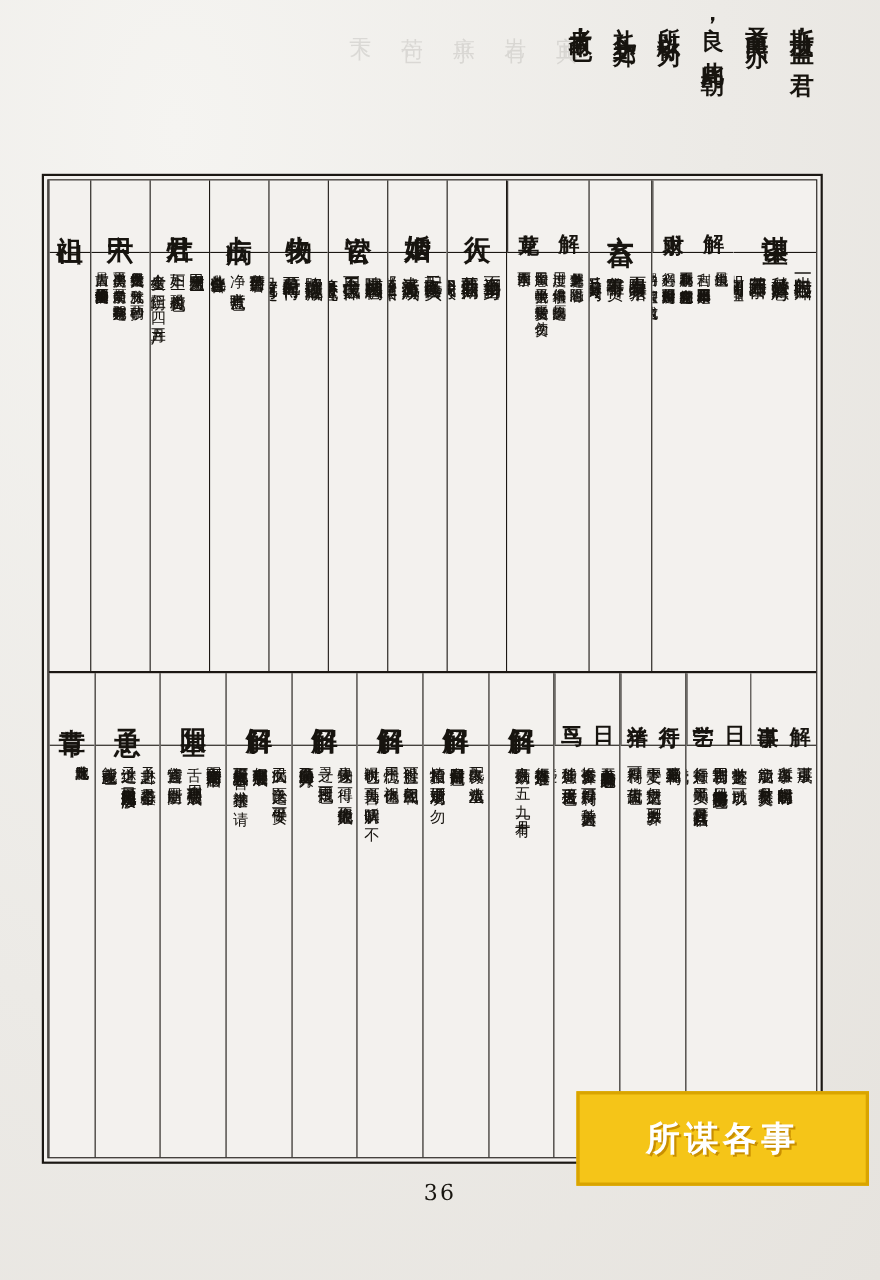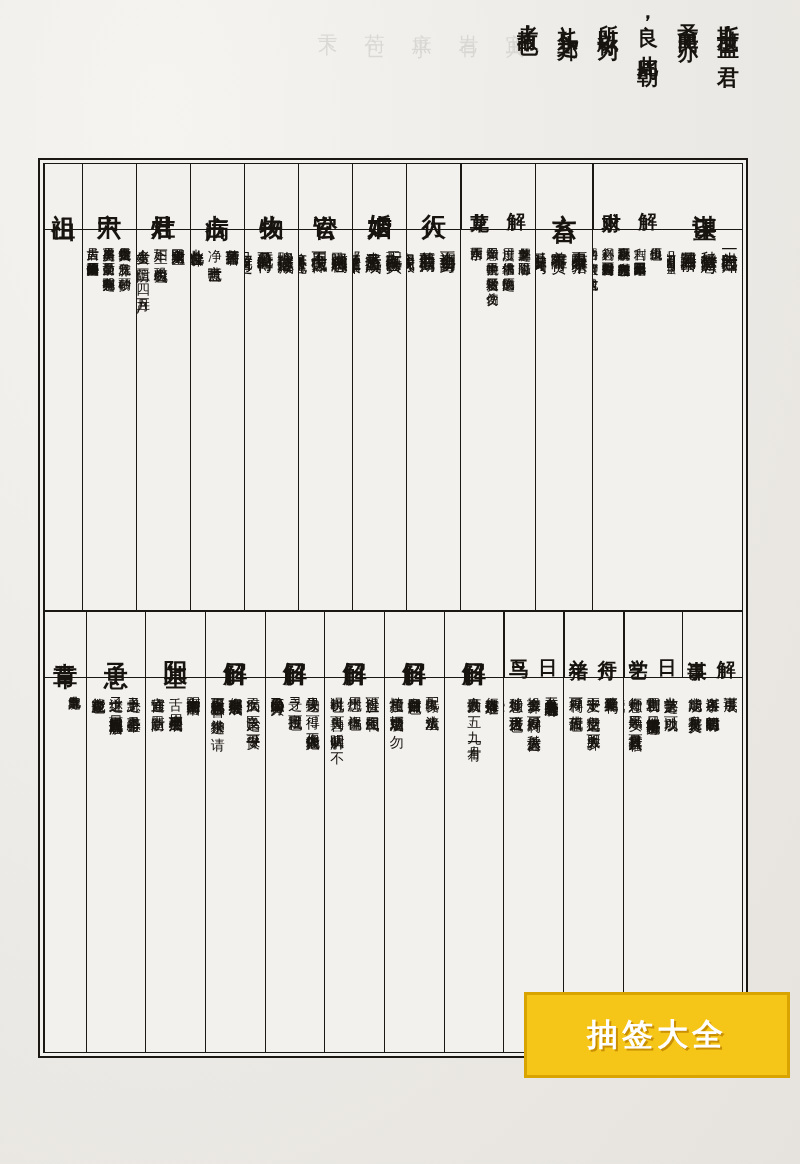--- a/index.html
+++ b/index.html
@@ -505,18 +505,19 @@
           <div class="body">
             <div class="vline xs">卜此地脉真气定</div>
           </div>
         </div>
 
       </div>
 
     </div>
   </div>
 
+  <div class="pageno">36</div>
 
   <div class="watermark">
-    <span>抽签大全</span>
+    <span>所谋各事</span>
   </div>
 
 </div>
 
 </body></html>

